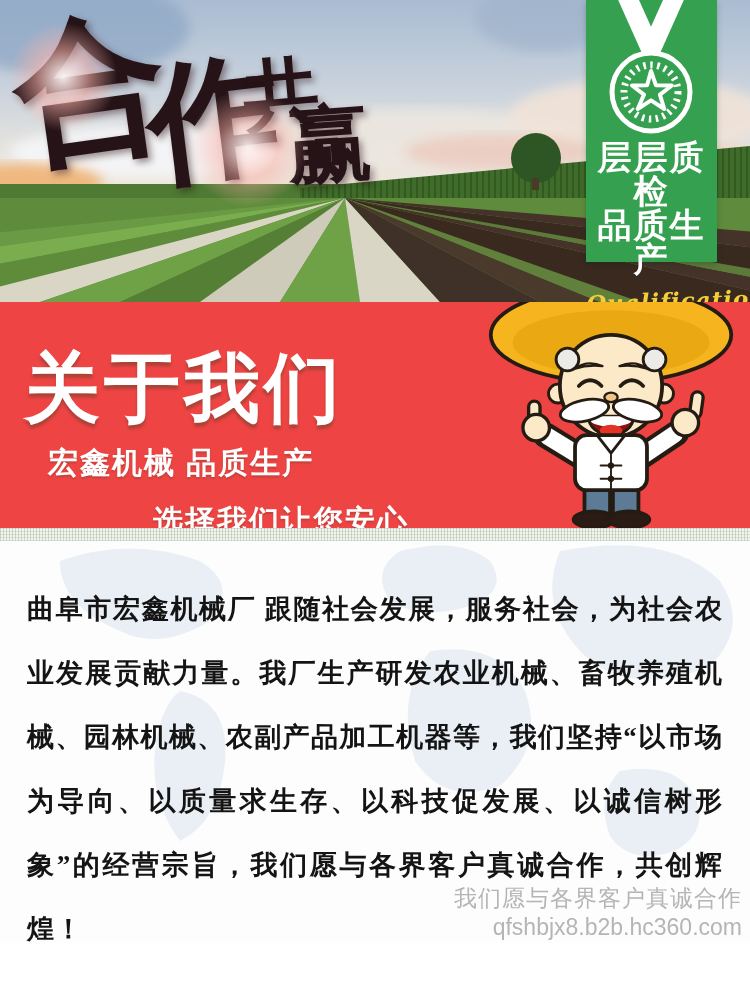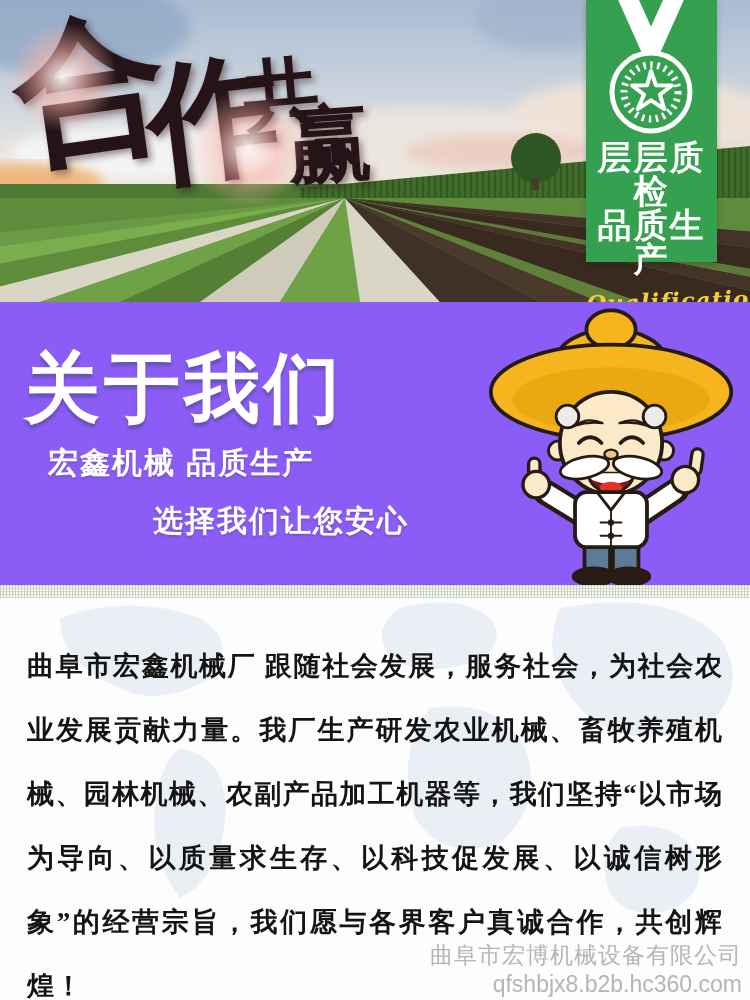--- a/index.html
+++ b/index.html
@@ -26,21 +26,21 @@
   
   .ribbon { position:absolute; left:586px; top:0; width:131px; height:262px;
             background:#35a04f; text-align:center; box-shadow:0 2px 6px rgba(0,40,15,.25); }
   .medal { display:block; margin:0 auto; }
   .ribbon-line { color:#fff; font-size:34px; font-weight:bold; letter-spacing:2px; line-height:34px;
                  font-family:"Liberation Sans", sans-serif; }
   .ribbon-script { margin-top:12px; color:#f2cf3a; font-size:23px; font-weight:bold; font-style:italic;
                    font-family:"DejaVu Serif", serif; letter-spacing:1px; transform:rotate(-2deg); }
 
   
-  .about { position:relative; width:750px; height:283px; background:#8b5cf6; overflow:hidden; }
+  .about { position:relative; width:750px; height:226px; background:#ef4444; overflow:hidden; }
   .about-title { position:absolute; left:24px; top:36px; color:#fff; font-size:76px; font-weight:900;
                  letter-spacing:4px; text-shadow:0 4px 3px rgba(0,60,22,.28); }
   .about-sub { position:absolute; color:#fff; font-weight:bold; font-size:30px; letter-spacing:2px;
                text-shadow:0 2px 2px rgba(0,60,22,.2); }
   .sub1 { left:48px;  top:141px; }
   .sub2 { left:153px; top:199px; }
   .farmer { position:absolute; right:1px; bottom:0; display:block; }
 
   
   .strip { width:750px; height:13px; background-color:#f3f5ef;
@@ -214,18 +214,18 @@
         <path d="M60 20 q70 -25 140 0 q40 25 10 60 q-50 30 -90 10 q-60 -25 -60 -70 z"></path>
         <path d="M180 150 q50 10 45 70 q-5 60 -45 80 q-30 -40 -25 -90 q5 -45 25 -60 z"></path>
         <path d="M400 10 q60 -15 90 10 q20 30 -20 45 q-50 15 -80 -5 q-20 -30 10 -50 z"></path>
         <path d="M430 110 q70 -10 95 40 q20 55 -25 95 q-55 20 -85 -25 q-20 -65 15 -110 z"></path>
         <path d="M560 10 q110 -20 160 30 q30 45 -10 85 q-70 30 -120 -5 q-55 -50 -30 -110 z"></path>
         <path d="M620 230 q55 -10 75 25 q15 35 -20 55 q-45 15 -65 -15 q-15 -40 10 -65 z"></path>
       </g>
     </svg>
     <p class="intro-text">曲阜市宏鑫机械厂 跟随社会发展，服务社会，为社会农业发展贡献力量。我厂生产研发农业机械、畜牧养殖机械、园林机械、农副产品加工机器等，我们坚持“以市场为导向、以质量求生存、以科技促发展、以诚信树形象”的经营宗旨，我们愿与各界客户真诚合作，共创辉煌！</p>
     <div class="watermark">
-      <div class="wm-company">曲阜市宏博机械设备有限公司</div>
+      <div class="wm-company">我们愿与各界客户真诚合作</div>
       <div class="wm-url">qfshbjx8.b2b.hc360.com</div>
     </div>
   </section>
 
 </div>
 
 </body></html>

